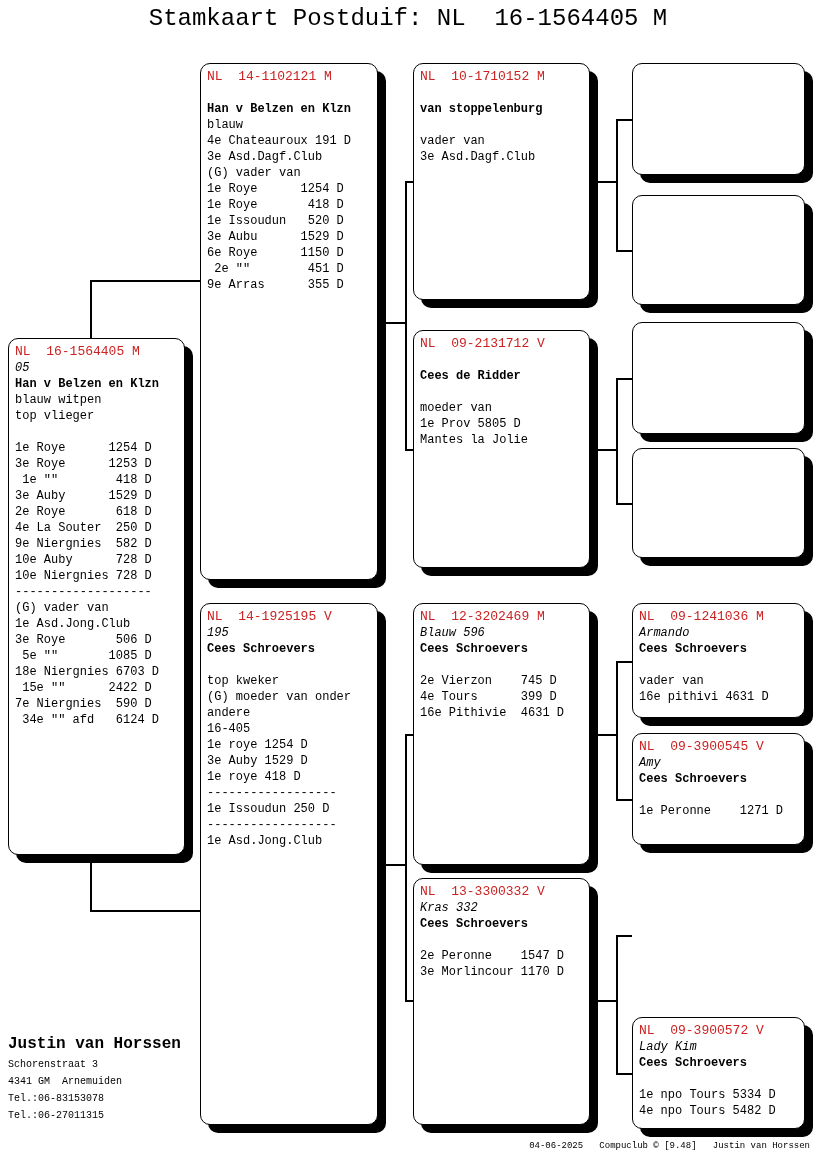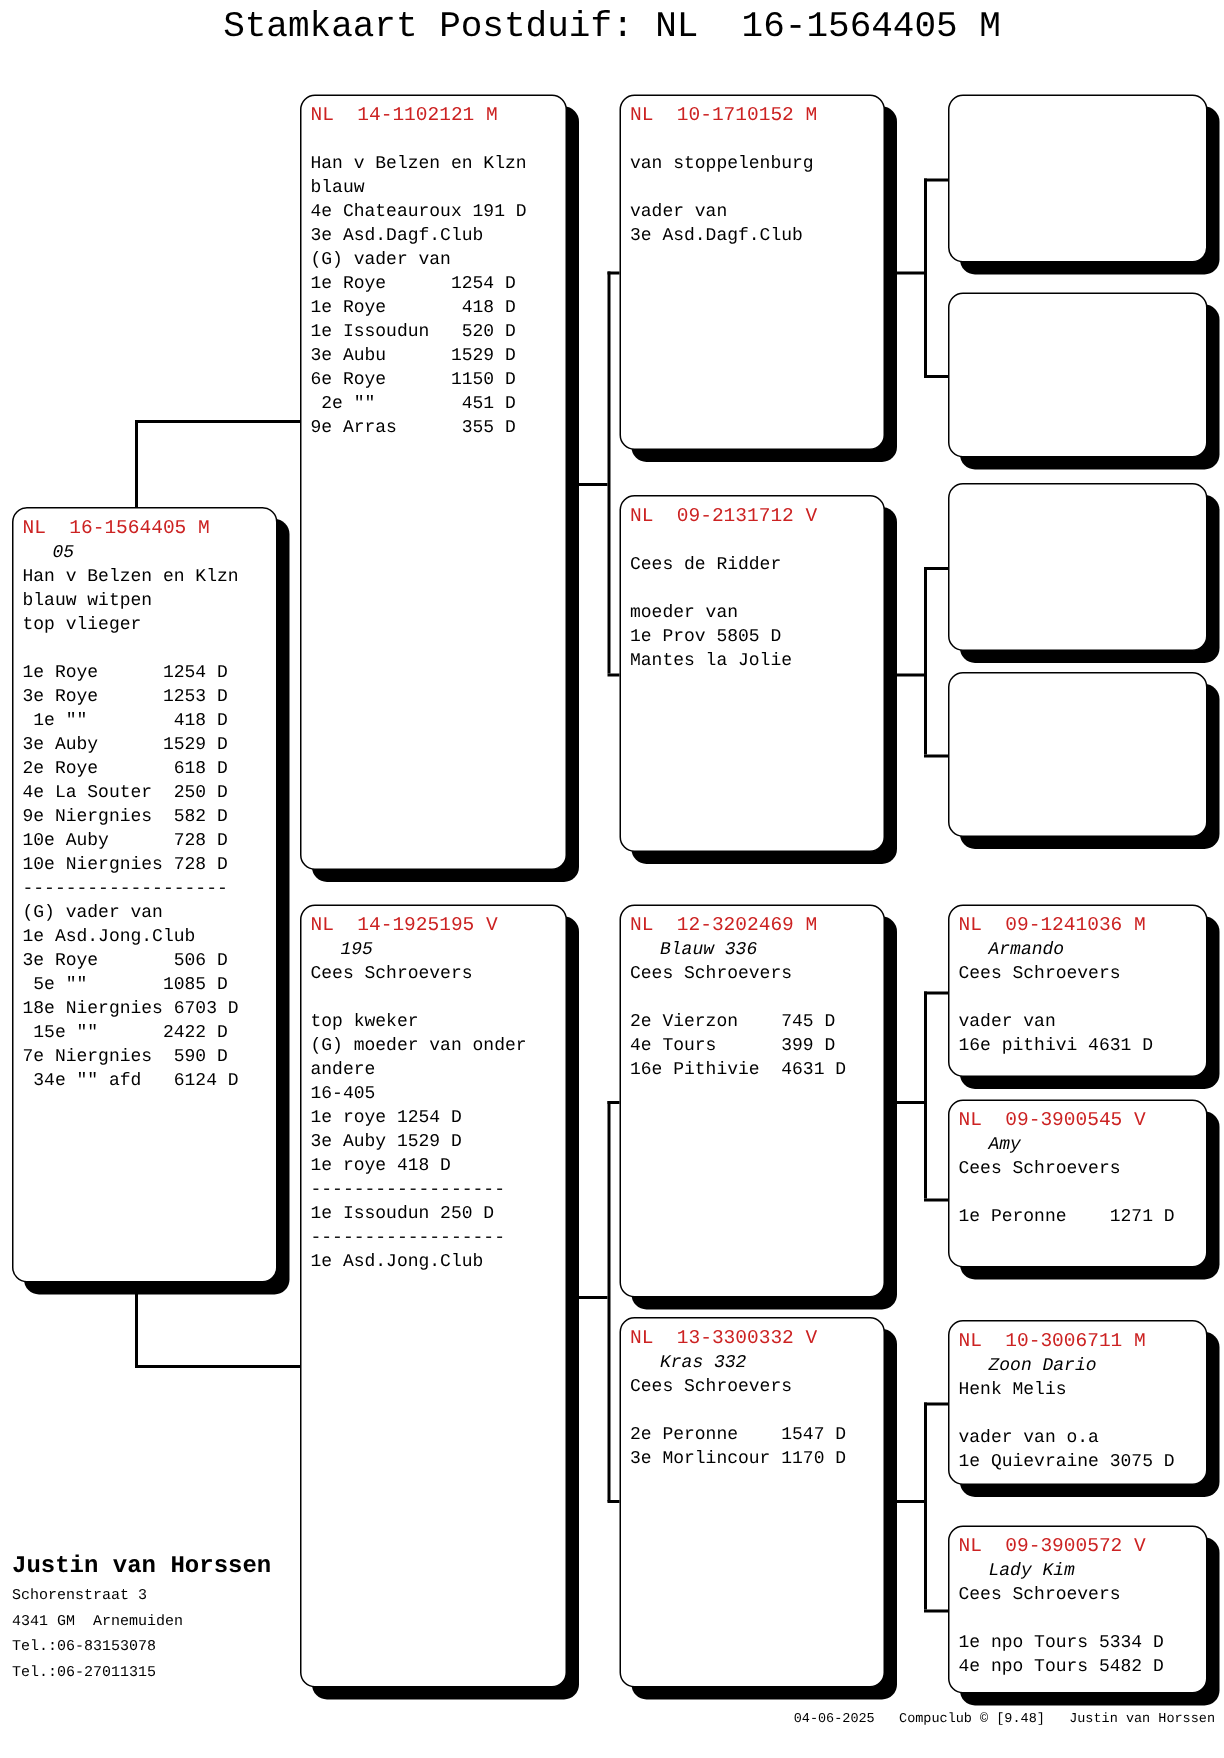--- a/index.html
+++ b/index.html
@@ -15,22 +15,22 @@
     position:absolute; background:#fff; border:1.5px solid #000;
     border-radius:10px; box-shadow:8px 8px 0 #000;
     padding:5px 6px; box-sizing:border-box;
   }
   .ring {
     color:var(--accent,#cc2222); font-weight:normal; font-size:13px;
     line-height:16px; white-space:pre;
   }
   .plines { font-size:12px; line-height:16px; }
   .ln { min-height:16px; white-space:pre; }
-  .s-i { font-style:italic;margin-left:20px; }
-  .s-b { font-weight:normal; }
+  .s-i { font-style:italic; }
+  .s-b { font-weight:bold; }
   .cline { position:absolute; background:#000; }
   .owner { position:absolute; left:8px; top:1032px; }
   .owner-name { font-size:16px; font-weight:bold; line-height:24px; white-space:pre; }
   .owner-line { font-size:10px; line-height:17px; white-space:pre; }
   .footer {
     position:absolute; top:1141px; right:6px; font-size:9px;
     white-space:pre;
   }
 </style>
 </head>
@@ -162,21 +162,21 @@
         <div class="ln"></div>
         <div class="ln">moeder van</div>
         <div class="ln">1e Prov 5805 D</div>
         <div class="ln">Mantes la Jolie</div>
       </div>
   </div>
 
   <div class="pbox" style="left:413px;top:603px;width:177px;height:262px">
     <div class="ring">NL  12-3202469 M</div>
     <div class="plines">
-        <div class="ln s-i">Blauw 336</div>
+        <div class="ln s-i">Blauw 596</div>
         <div class="ln s-b">Cees Schroevers</div>
         <div class="ln"></div>
         <div class="ln">2e Vierzon    745 D</div>
         <div class="ln">4e Tours      399 D</div>
         <div class="ln">16e Pithivie  4631 D</div>
       </div>
   </div>
 
   <div class="pbox" style="left:413px;top:878px;width:177px;height:247px">
     <div class="ring">NL  13-3300332 V</div>
@@ -208,30 +208,20 @@
   <div class="pbox" style="left:632px;top:733px;width:173px;height:112px">
     <div class="ring">NL  09-3900545 V</div>
     <div class="plines">
         <div class="ln s-i">Amy</div>
         <div class="ln s-b">Cees Schroevers</div>
         <div class="ln"></div>
         <div class="ln">1e Peronne    1271 D</div>
       </div>
   </div>
 
-  <div class="pbox" style="left:632px;top:880px;width:173px;height:110px">
-    <div class="ring">NL  10-3006711 M</div>
-    <div class="plines">
-        <div class="ln s-i">Zoon Dario</div>
-        <div class="ln s-b">Henk Melis</div>
-        <div class="ln"></div>
-        <div class="ln">vader van o.a</div>
-        <div class="ln">1e Quievraine 3075 D</div>
-      </div>
-  </div>
 
   <div class="pbox" style="left:632px;top:1017px;width:173px;height:112px">
     <div class="ring">NL  09-3900572 V</div>
     <div class="plines">
         <div class="ln s-i">Lady Kim</div>
         <div class="ln s-b">Cees Schroevers</div>
         <div class="ln"></div>
         <div class="ln">1e npo Tours 5334 D</div>
         <div class="ln">4e npo Tours 5482 D</div>
       </div>

